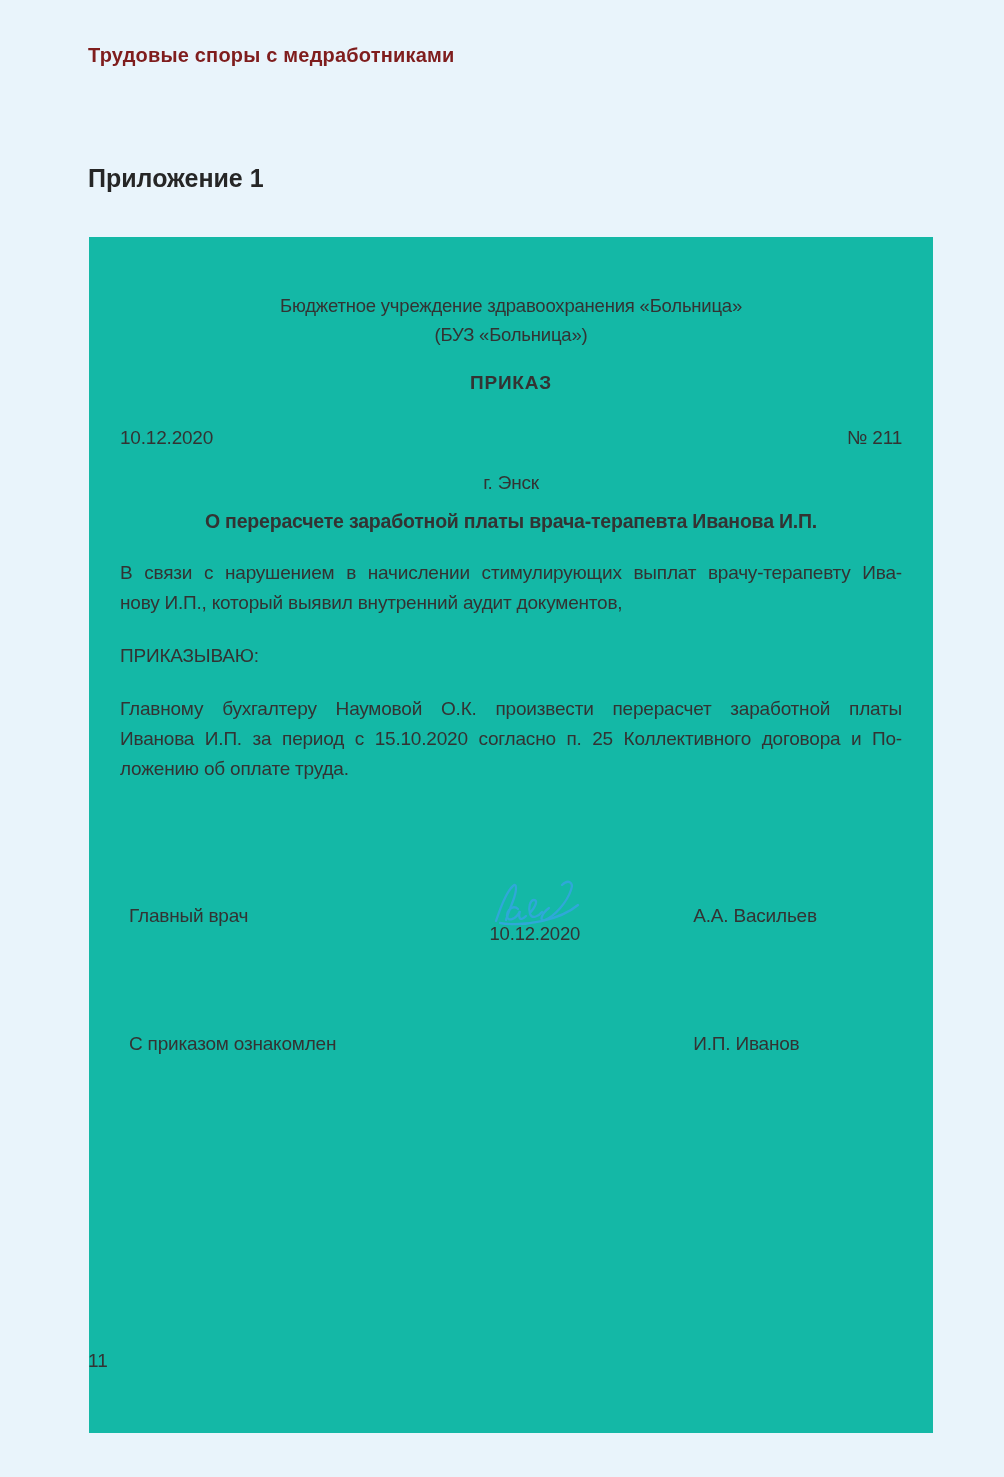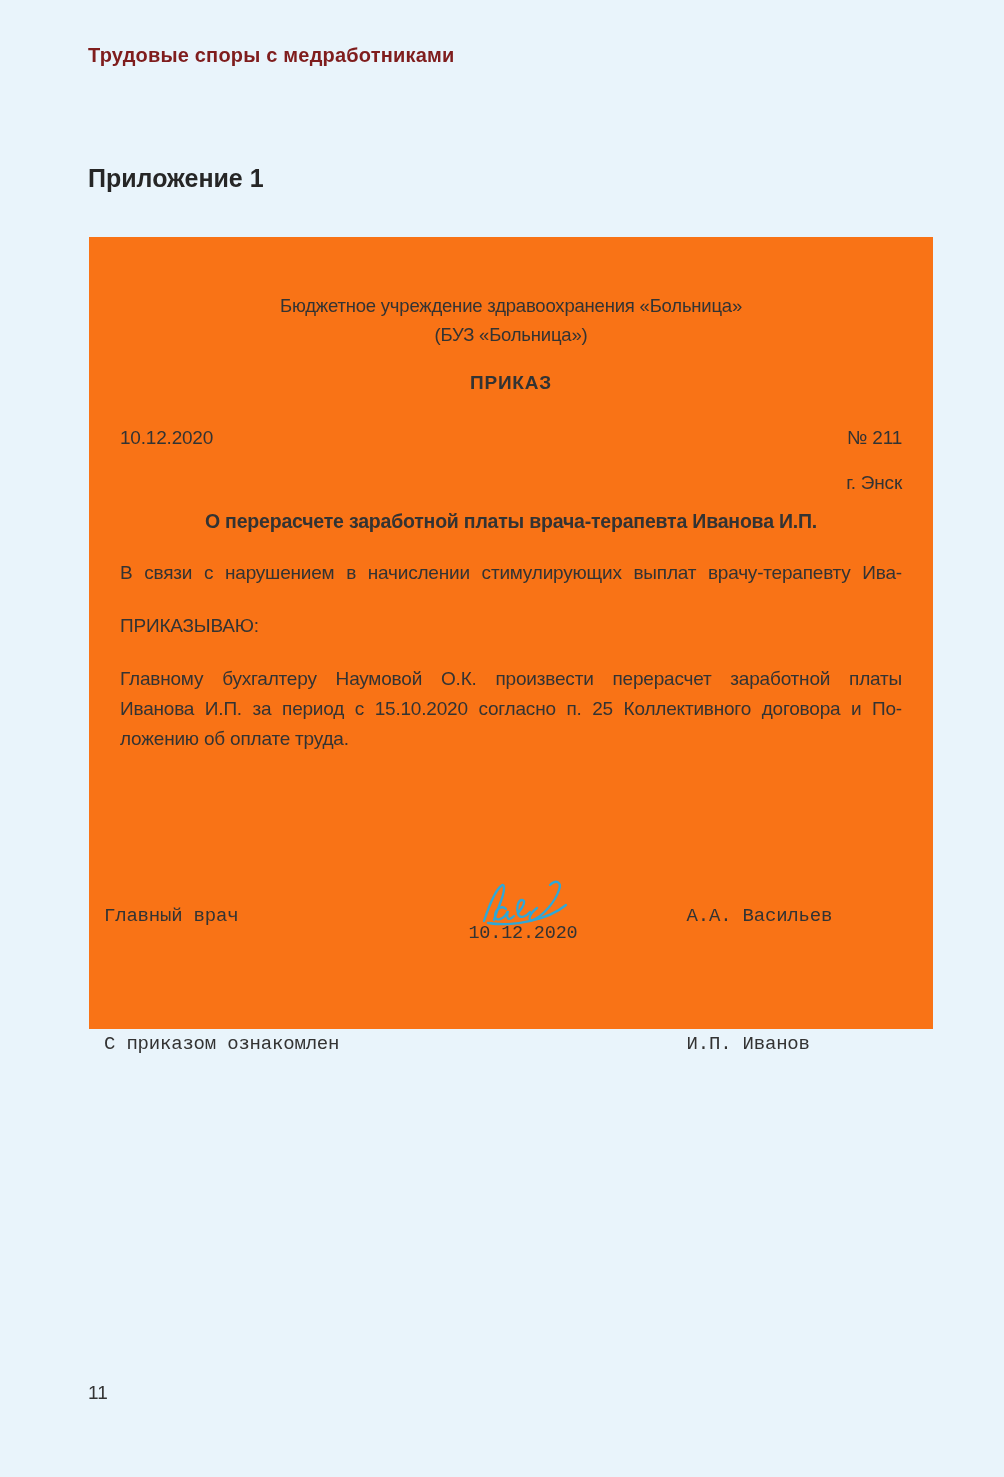--- a/index.html
+++ b/index.html
@@ -18,56 +18,56 @@
 
   
   .section-heading {
     position: absolute; left: 88px; top: 164px;
     font-size: 25px; font-weight: bold; color: #262626;
   }
 
   
   .card {
     position: absolute; left: 89px; top: 237px;
-    width: 844px; height: 792px;
-    background: #f97316;
+    width: 844px; height: 1196px;
+    background: #14b8a6;
     box-sizing: border-box;
     padding: 0 31px;
     color: #333333;
     font-size: 19px;
     letter-spacing: -0.2px;
   }
 
   .org-line1 { margin-top: 58px; text-align: center; font-size: 18.5px; }
   .org-line2 { margin-top: 7px; text-align: center; font-size: 18.5px; }
   .doc-type { margin-top: 26px; text-align: center; font-weight: bold; letter-spacing: 0.8px; }
   .date-row { margin-top: 33px; display: flex; justify-content: space-between; }
-  .city { margin-top: 23px; text-align: right; }
+  .city { margin-top: 23px; text-align: center; }
   .subject { margin-top: 16px; text-align: center; font-weight: bold; font-size: 19.5px; }
 
   .para { line-height: 30px; }
   .para-1 { margin-top: 25px; }
   .order-word { margin-top: 23px; }
   .para-2 { margin-top: 23px; }
   .line-justify { text-align: justify; text-align-last: justify; }
   .line-left { text-align: left; }
 
   
-  .sig-row { position: absolute; left: 15px; right: 31px; height: 90px; font-family: Liberation Mono, monospace; }
+  .sig-row { position: absolute; left: 40px; right: 31px; height: 90px; }
   .sig-row-1 { top: 638px; }
   .sig-row-2 { top: 766px; }
   .sig-role { position: absolute; left: 0; top: 30px; }
   .sig-center { position: absolute; left: 41%; width: 23%; text-align: center; top: 0; }
   .sig-svg { display: block; margin: 0 auto; overflow: visible; }
   .sig-svg path { fill: none; stroke: #2fa8d8; stroke-width: 2.3; stroke-linecap: round; }
   .sig-date { font-size: 18.5px; margin-top: -4px; }
   .sig-name { position: absolute; left: 73%; top: 30px; white-space: nowrap; }
 
   .page-number {
-    position: absolute; left: 88px; top: 1382px;
+    position: absolute; left: 88px; top: 1350px;
     font-size: 19px; color: #333333;
   }
 </style>
 </head>
 <body>
 
 <div class="pub-header">
   <div class="pub-title">Трудовые споры с медработниками</div>
 </div>
 
@@ -84,20 +84,21 @@
     <span>10.12.2020</span>
     <span>№ 211</span>
   </div>
 
   <div class="city">г. Энск</div>
 
   <div class="subject">О перерасчете заработной платы врача-терапевта Иванова И.П.</div>
 
   <div class="para para-1">
     <div class="line-justify">В связи с нарушением в начислении стимулирующих выплат врачу-терапевту Ива-</div>
+    <div class="line-left">нову И.П., который выявил внутренний аудит документов,</div>
   </div>
 
   <div class="para order-word">ПРИКАЗЫВАЮ:</div>
 
   <div class="para para-2">
     <div class="line-justify">Главному бухгалтеру Наумовой О.К. произвести перерасчет заработной платы</div>
     <div class="line-justify">Иванова И.П. за период с 15.10.2020 согласно п. 25 Коллективного договора и По-</div>
     <div class="line-left">ложению об оплате труда.</div>
   </div>
 

